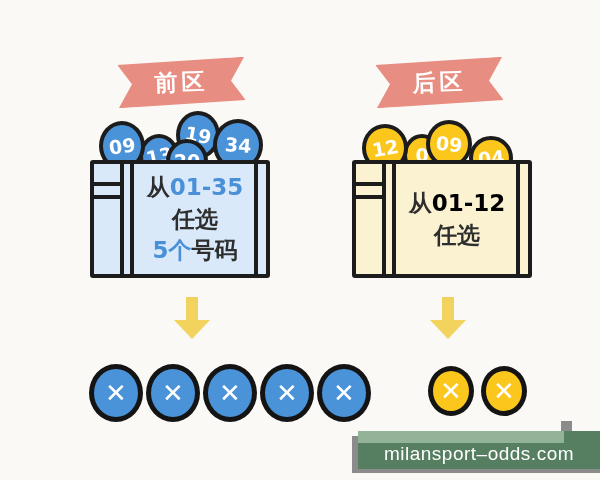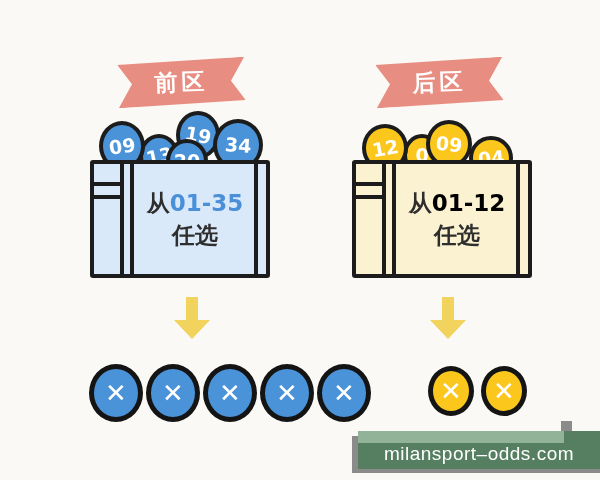--- a/index.html
+++ b/index.html
@@ -123,20 +123,21 @@
 
   <div class="box box-front">
     <i class="v1"></i>
     <i class="v2"></i>
     <i class="v3"></i>
     <i class="h1"></i>
     <i class="h2"></i>
     <div class="box-text">
       <div><span class="t-dark">从</span><span class="t-blue">01-35</span></div>
       <div class="t-dark">任选</div>
+      <div><span class="t-blue">5个</span><span class="t-dark">号码</span></div>
     </div>
   </div>
 
   <div class="box box-back">
     <i class="v1"></i>
     <i class="v2"></i>
     <i class="v3"></i>
     <i class="h1"></i>
     <i class="h2"></i>
     <div class="box-text">

